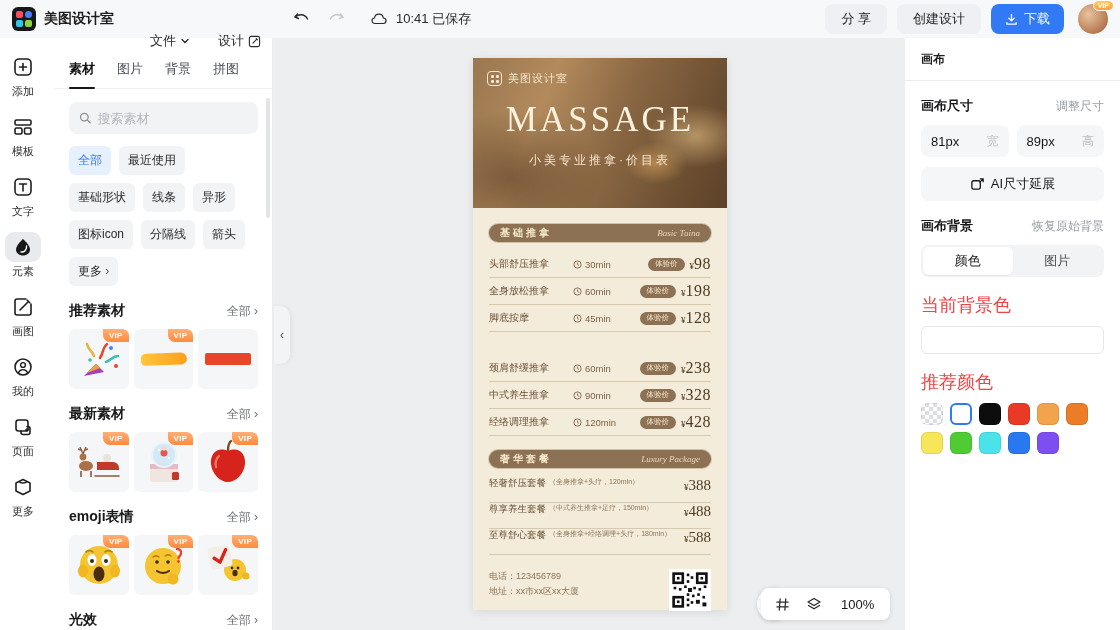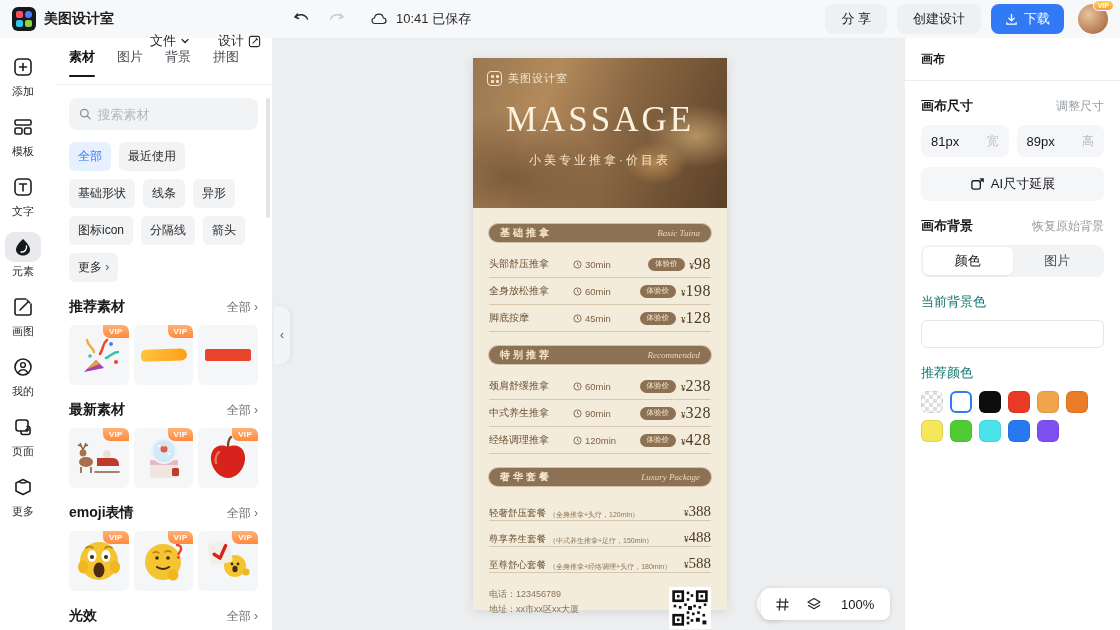--- a/index.html
+++ b/index.html
@@ -28,21 +28,21 @@
 
   
   .rail { position:absolute; left:0; top:38px; bottom:0; width:55px; background:#fff; display:flex; flex-direction:column; padding-top:10px; gap:7px; z-index:20; }
   .rail-item { display:flex; flex-direction:column; align-items:center; gap:2px; cursor:pointer; width:46px; padding:4px 0 2px; }
   .rail-item .ric { width:36px; height:30px; display:flex; align-items:center; justify-content:center; border-radius:9px; }
   .rail-item.active .ric { background:#e9eaed; }
   .rail-item span.rlabel { font-size:11px; color:#2b2b2b; }
 
   
   .panel { position:absolute; left:55px; top:38px; bottom:0; width:218px; background:#fff; border-right:1px solid #ececef; padding:10px 14px 0; overflow:hidden; z-index:19; }
-  .tabs { display:flex; gap:22px; border-bottom:1px solid #f0f0f2; padding-bottom:16px; margin:0 -14px; padding-left:14px; padding-right:14px; }
+  .tabs { display:flex; gap:22px; border-bottom:1px solid #f0f0f2; padding-bottom:8px; margin:12px -14px; padding-left:14px; padding-right:14px; }
   .tab { font-size:13px; color:#4b4f55; cursor:pointer; position:relative; padding-bottom:2px; }
   .tab.active { color:#111; font-weight:bold; }
   .tab.active::after { content:""; position:absolute; left:0; right:0; bottom:-9px; height:2px; background:#17181a; border-radius:1px; }
   .search { margin-top:13px; height:32px; background:#f2f3f5; border-radius:8px; display:flex; align-items:center; padding:0 10px; gap:6px; }
   .search input { border:none; background:transparent; outline:none; font-size:13px; width:100%; font-family:inherit; color:#333; }
   .search input::placeholder { color:#b3b7bd; }
   .chips { margin-top:12px; display:flex; flex-wrap:wrap; gap:8px; }
   .chip { font-size:12px; background:#f2f3f5; color:#2b2b2b; border-radius:6px; padding:6px 9px; cursor:pointer; white-space:nowrap; }
   .chip.active { background:#e7f0fe; color:#3478f2; }
   .chip.more::after { content:" ›"; color:#555; }
@@ -80,21 +80,21 @@
   .p-secbar .en { font-size:9px; font-family:"Liberation Serif",serif; font-style:italic; color:#ecd9b4; }
   .prow { display:flex; align-items:center; height:27px; border-bottom:1px solid #d8c9ae; }
   .prow .pname { font-size:10px; color:#6a5137; width:84px; }
   .prow .pdur { font-size:9.5px; color:#7c6247; display:flex; align-items:center; gap:3px; width:58px; }
   .prow .pright { margin-left:auto; display:flex; align-items:center; gap:5px; }
   .pbadge { background:#8d7155; color:#f6e8ca; font-size:7.5px; padding:1.5px 7px; border-radius:7px; }
   .pprice { color:#4f3a22; display:flex; align-items:baseline; }
   .pprice i { font-style:normal; font-size:9px; font-family:"Liberation Serif",serif; }
   .pprice b { font-family:"Liberation Serif",serif; font-size:16px; font-weight:400; letter-spacing:.5px; }
   .pgap { height:14px; }
-  .lrow { display:flex; align-items:flex-end; height:26px; border-bottom:1px solid #d8c9ae; }
+  .lrow { display:flex; align-items:flex-start; height:26px; border-bottom:1px solid #d8c9ae; }
   .lrow .lname { font-size:9.5px; color:#6a5137; white-space:nowrap; }
   .lrow .ldesc { font-size:7px; color:#8a7458; margin-left:3px; white-space:nowrap; overflow:hidden; }
   .lrow .lprice { margin-left:auto; color:#4f3a22; display:flex; align-items:baseline; flex:none; }
   .lrow .lprice i { font-style:normal; font-size:9px; font-family:"Liberation Serif",serif; }
   .lrow .lprice b { font-family:"Liberation Serif",serif; font-size:15px; font-weight:400; }
   .p-footer { display:flex; align-items:flex-start; justify-content:space-between; margin-top:14px; }
   .p-contact { font-size:9px; color:#8a7458; line-height:1.7; }
   .qr { width:42px; height:42px; background:#fff; padding:2px; }
 
   
@@ -104,21 +104,21 @@
   .rp-label { font-size:13px; font-weight:bold; color:#17181a; }
   .rp-link { font-size:12px; color:#9aa0a6; cursor:pointer; }
   .size-inputs { display:flex; gap:8px; margin-top:10px; }
   .size-box { flex:1; height:32px; background:#f5f6f8; border-radius:8px; display:flex; align-items:center; padding:0 10px; }
   .size-box input { border:none; background:transparent; outline:none; width:100%; font-size:13px; color:#17181a; font-family:inherit; }
   .size-box span { font-size:12px; color:#b9bdc2; }
   .ai-btn { margin-top:10px; width:100%; height:34px; background:#f5f6f8; border:none; border-radius:8px; font-size:13px; color:#17181a; font-family:inherit; display:flex; align-items:center; justify-content:center; gap:6px; cursor:pointer; }
   .seg { margin-top:10px; background:#f2f3f5; border-radius:8px; height:32px; display:flex; padding:2px; }
   .seg .opt { flex:1; display:flex; align-items:center; justify-content:center; font-size:13px; color:#4b4f55; border-radius:6px; cursor:pointer; }
   .seg .opt.active { background:#fff; color:#17181a; box-shadow:0 1px 2px rgba(0,0,0,.06); }
-  .rp-sublabel { font-size:13px; color:#0f766e; margin-top:16px;font-family:Liberation Serif, serif; }
+  .rp-sublabel { font-size:18px; color:#ef4444; margin-top:16px;font-family:Liberation Serif, serif; }
   .cur-color { margin-top:9px; height:28px; border:1px solid #e5e7ea; border-radius:6px; background:#fff; cursor:pointer; }
   .swatches { margin-top:9px; display:flex; flex-wrap:wrap; gap:7px; }
   .sw { width:22px; height:22px; border-radius:6px; cursor:pointer; box-shadow:inset 0 0 0 1px rgba(0,0,0,.08); }
   .sw.selected { box-shadow:inset 0 0 0 2px #2f7bf6; }
   .sw.checker { background:
       linear-gradient(45deg,#dcdee2 25%,transparent 25%,transparent 75%,#dcdee2 75%),
       linear-gradient(45deg,#dcdee2 25%,#fff 25%,#fff 75%,#dcdee2 75%);
       background-size:8px 8px; background-position:0 0,4px 4px; }
 
   
@@ -495,24 +495,20 @@
       <span class="pright">
           <span class="pbadge">体验价</span>
           <span class="pprice">
             <i>¥</i>
             <b>128</b>
           </span>
         </span>
     </div>
     <div class="pgap"></div>
 
-    <div class="p-secbar">
-      <span class="cn">特别推荐</span>
-      <span class="en">Recommended</span>
-    </div>
     <div style="height:9px"></div>
     <div class="prow">
       <span class="pname">颈肩舒缓推拿</span>
       <span class="pdur">
           <svg width="9" height="9" viewBox="0 0 10 10">
             <circle cx="5" cy="5" r="4" fill="none" stroke="#7c6247" stroke-width="1"></circle>
             <path d="M5 2.8 V5 L6.6 6" stroke="#7c6247" stroke-width="1" fill="none"></path>
           </svg>
           <span>60min</span>
         </span>

